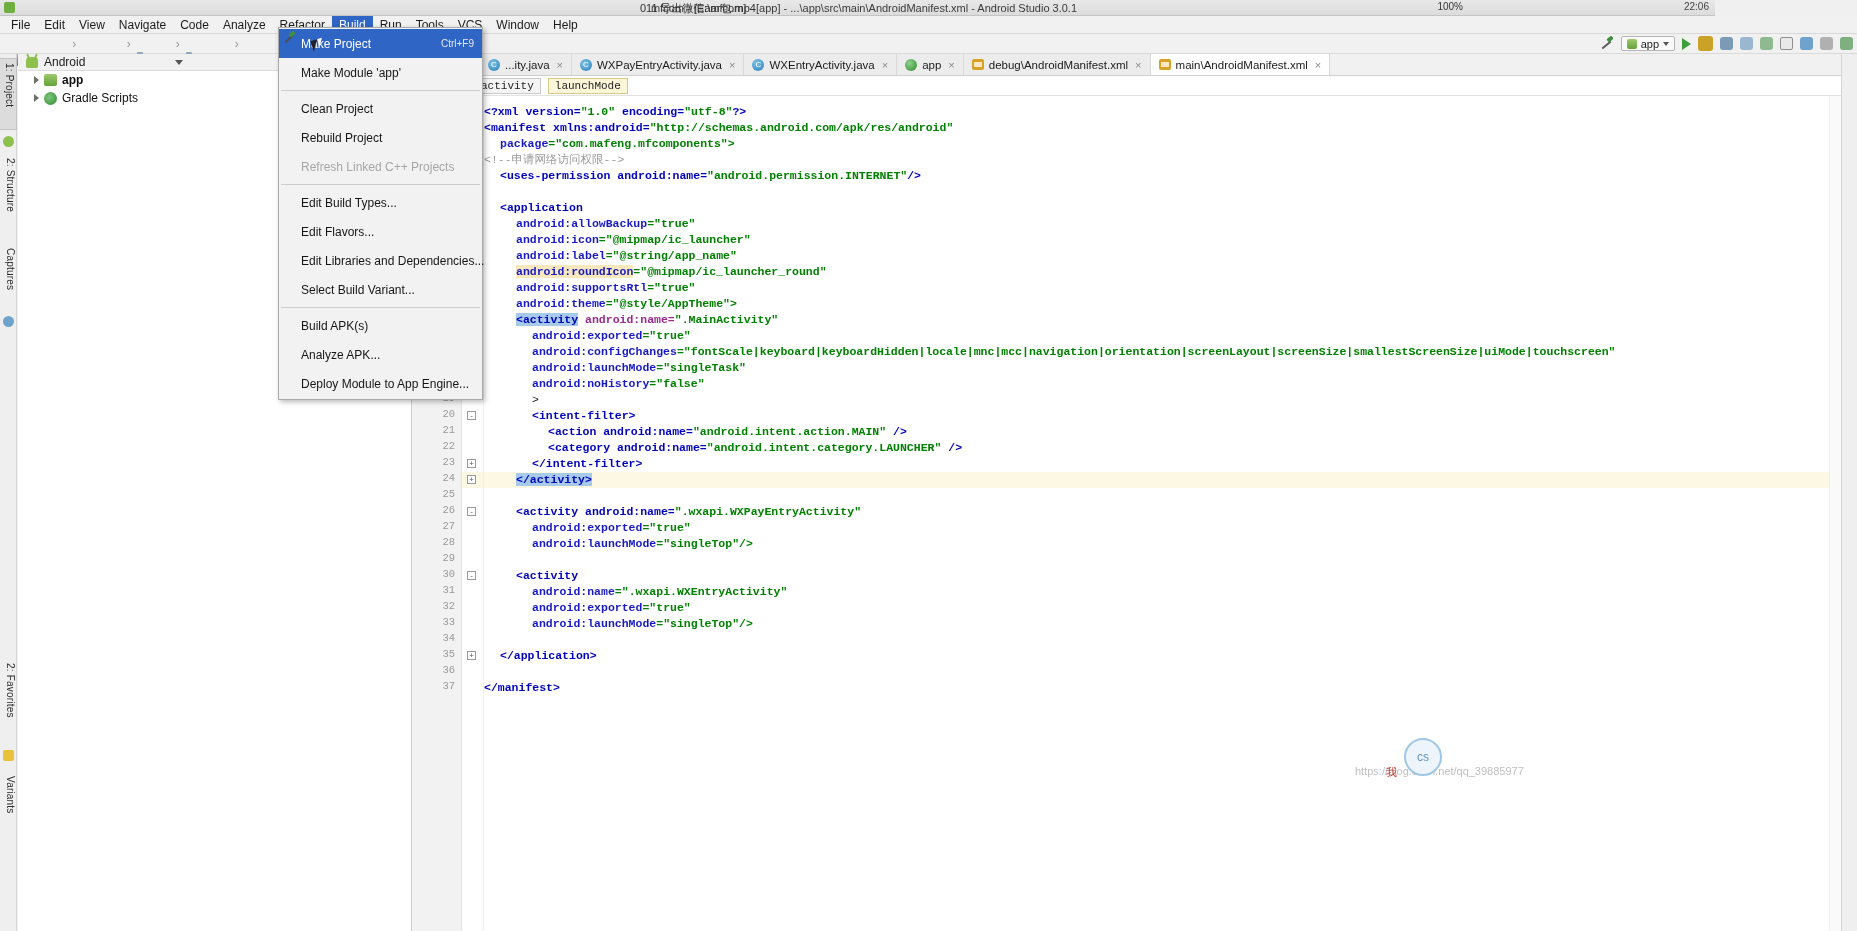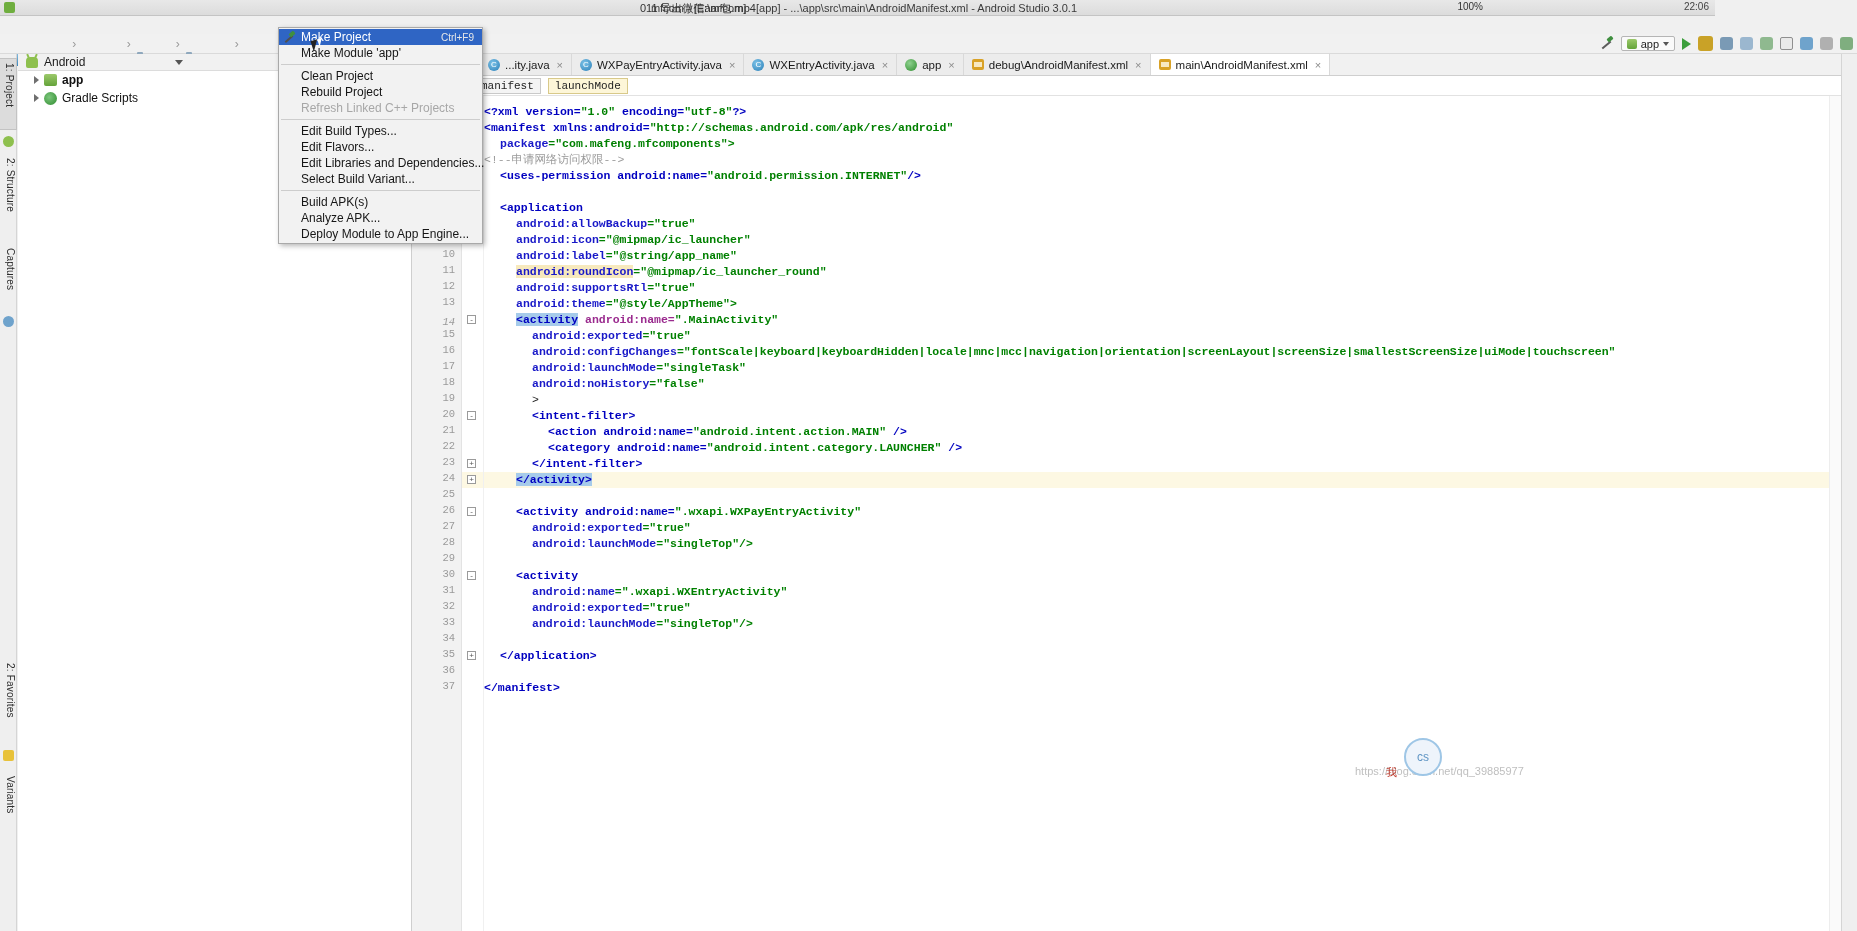--- a/index.html
+++ b/index.html
@@ -16,21 +16,21 @@
     position:absolute; left:0; top:0; width:1715px; height:16px;
     background:linear-gradient(#e8e8e8,#dcdcdc);
     border-bottom:1px solid #c4c4c4;
     font-size:11px; color:#3a3a3a;
     display:flex; align-items:center; justify-content:center;
     white-space:nowrap; overflow:hidden;padding-left:13px;
   }
   .titlebar .tb-icon{ position:absolute; left:4px; top:2px; width:11px;height:11px;
     background:#6fae3f; border-radius:2px; }
   .tb-right{ position:absolute; right:6px; top:1px; font-size:10px; color:#444;}
-  .tb-zoom{ position:absolute; right:232px; top:1px; font-size:10px; color:#333;}
+  .tb-zoom{ position:absolute; right:252px; top:1px; font-size:10px; color:#333;}
   .tb-mid{ position:absolute; left:640px; top:1px; font-size:11px; color:#333;}
 
   
   .menubar {
     position:absolute; left:0; top:16px; width:1857px; height:18px;
     background:#f1f1f1; border-bottom:1px solid #d8d8d8;
     display:flex; align-items:center; padding-left:4px; gap:0;
   }
   .menu-item{
     font-size:12px; color:#1c1c1c; padding:2px 7px; line-height:14px;
@@ -110,21 +110,21 @@
   .bold{ font-weight:bold;}
 
   
   .dropdown{
     position:absolute; left:278px; top:27px; width:205px;
     background:#f2f2f2; border:1px solid #a9a9a9;
     box-shadow:2px 2px 5px rgba(0,0,0,.28);
     padding:1px 0; z-index:50;
   }
   .dd-item{
-    height:16px; display:flex;align-items:center; gap:6px;
+    height:29px; display:flex;align-items:center; gap:6px;
     padding:0 8px 0 22px; font-size:12px; color:#161616; position:relative; white-space:nowrap;
     cursor:default;
   }
   .dd-item.sel{ background:#2f65c4; color:#ffffff;}
   .dd-item.dis{ color:#a7a7a7;}
   .dd-sep{ height:1px; background:#cdcdcd; margin:3px 2px;}
   .dd-shortcut{ margin-left:auto; font-size:10px; color:#e8e8e8;}
   .dd-ic{ position:absolute; left:4px; top:3px; width:12px;height:11px;}
   .dd-ic.hammer2:before{content:"";position:absolute;left:1px;top:6px;width:10px;height:2px;background:#4f4f4f;transform:rotate(-42deg);}
   .dd-ic.hammer2:after{content:"";position:absolute;left:6px;top:0px;width:6px;height:4px;background:#3f8f3f;transform:rotate(-42deg);border-radius:1px;}
@@ -220,20 +220,35 @@
 <div id="root">
 
   <div class="titlebar">
     <span class="tb-icon"></span>
     <span>mfcom - [E:\mfcom] - [app] - ...\app\src\main\AndroidManifest.xml - Android Studio 3.0.1</span>
     <span class="tb-mid">011 导出微信aar包.mp4</span>
     <span class="tb-zoom">100%</span>
     <span class="tb-right">22:06</span>
   </div>
 
+  <div class="menubar">
+    <div class="menu-item">File</div>
+    <div class="menu-item">Edit</div>
+    <div class="menu-item">View</div>
+    <div class="menu-item">Navigate</div>
+    <div class="menu-item">Code</div>
+    <div class="menu-item">Analyze</div>
+    <div class="menu-item">Refactor</div>
+    <div class="menu-item active">Build</div>
+    <div class="menu-item">Run</div>
+    <div class="menu-item">Tools</div>
+    <div class="menu-item">VCS</div>
+    <div class="menu-item">Window</div>
+    <div class="menu-item">Help</div>
+  </div>
 
   <div class="navbar">
     <span class="crumb b">
       <span class="ic mod2"></span>
       <span>mfcom</span>
     </span>
     <span class="crumb-sep">›</span>
     <span class="crumb b">
       <span class="ic module"></span>
       <span>app</span>
@@ -332,21 +347,21 @@
       <span class="x">×</span>
     </div>
     <div class="etab active">
       <span class="xi"></span>
       <span>main\AndroidManifest.xml</span>
       <span class="x">×</span>
     </div>
   </div>
 
   <div class="edcrumb">
-    <span class="crumb-chip">manifest</span>
+    <span class="crumb-chip">activity</span>
     <span class="crumb-chip hl">launchMode</span>
   </div>
 
   <div class="editor">
     <div class="gutter">
         <div class="ln" style="top: 8px;">1</div>
         <div class="ln" style="top: 24px;">2</div>
         <div class="ln" style="top: 40px;">3</div>
         <div class="ln" style="top: 56px;">4</div>
         <div class="ln" style="top: 72px;">5</div>

